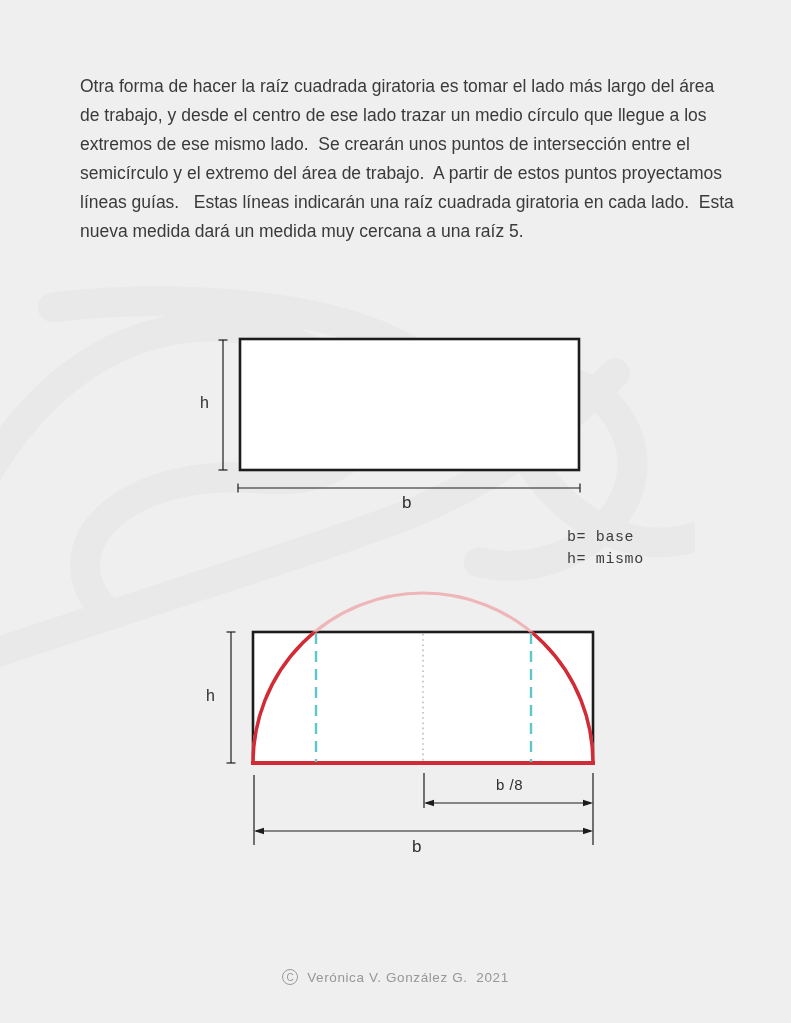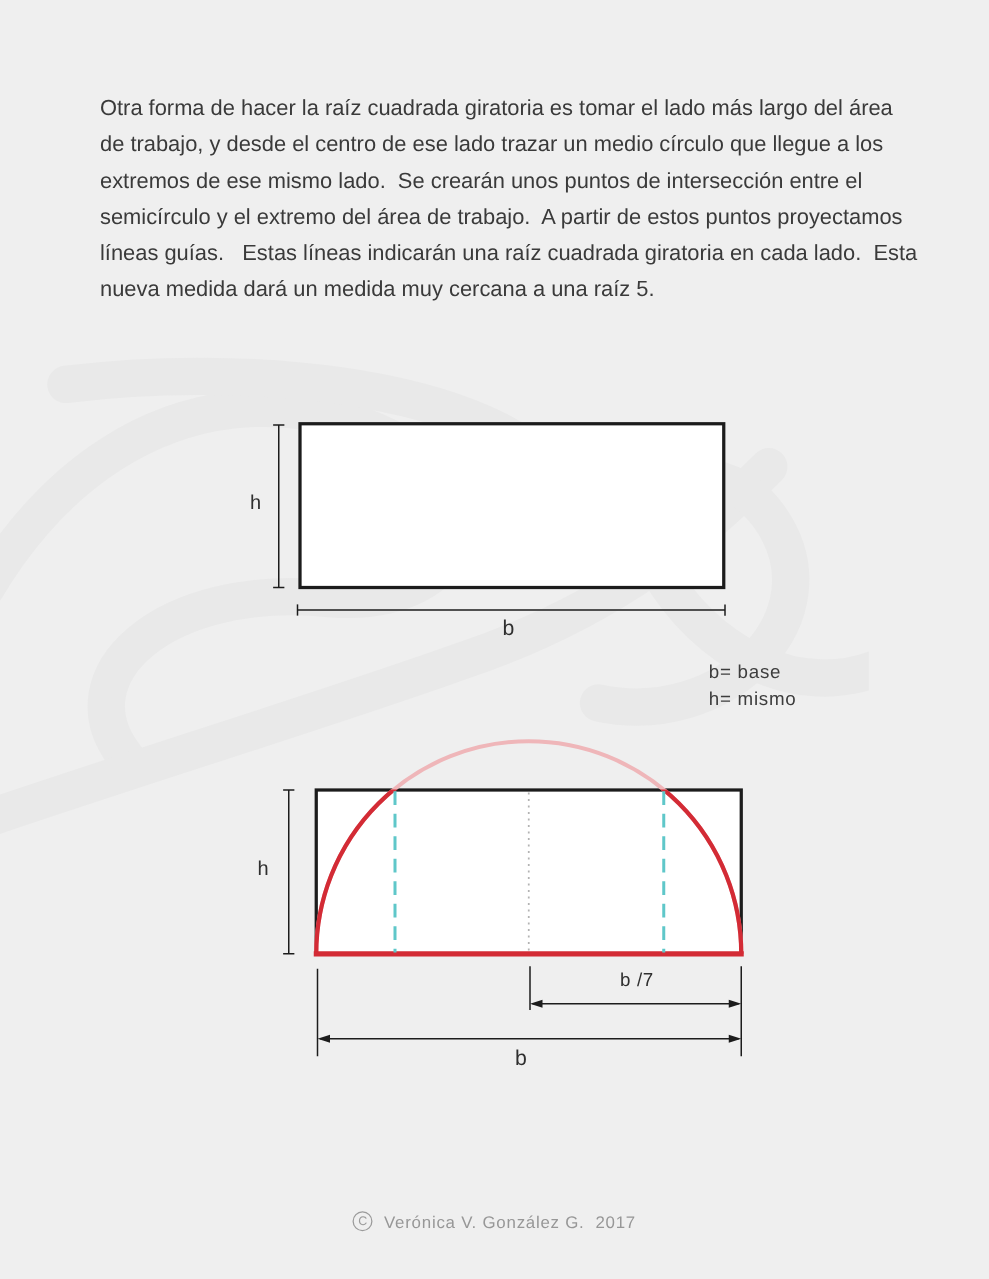--- a/index.html
+++ b/index.html
@@ -46,20 +46,21 @@
     letter-spacing: 0.5px;
   }
   .legend {
     position: absolute;
     left: 567px;
     top: 527px;
     font-size: 15px;
     line-height: 22px;
     color: #3d3d3d;
     letter-spacing: 0.6px;
+    font-family: Liberation Mono, monospace;
   }
   .footer {
     position: absolute;
     left: 0;
     top: 969px;
     width: 791px;
     display: flex;
     justify-content: center;
     align-items: center;
     gap: 9px;
@@ -165,21 +166,21 @@
 
   <div class="dim-label" style="left:200px; top:394px;">h</div>
   <div class="dim-label" style="left:402px; top:493px; font-size:17px;">b</div>
 
   <div class="legend">
     <div>b= base</div>
     <div>h= mismo</div>
   </div>
 
   <div class="dim-label" style="left:206px; top:687px;">h</div>
-  <div class="dim-label" style="left:496px; top:776px; font-size:15px;">b /7</div>
+  <div class="dim-label" style="left:496px; top:776px; font-size:15px;">b /8</div>
   <div class="dim-label" style="left:412px; top:837px; font-size:17px;">b</div>
 
   <div class="footer">
     <span class="copyright-circle">C</span>
-    <span class="credit">Verónica V. González G.  2017</span>
+    <span class="credit">Verónica V. González G.  2021</span>
   </div>
 
 </div>
 
 </body></html>

